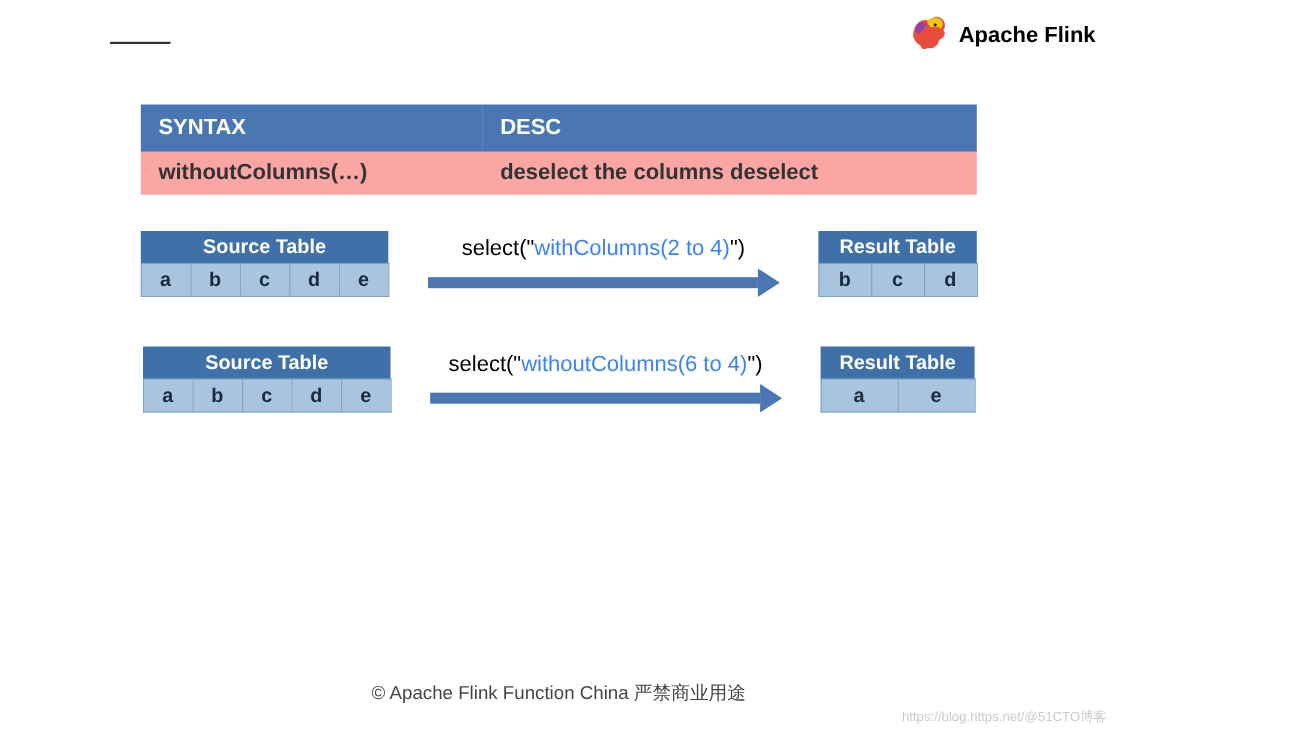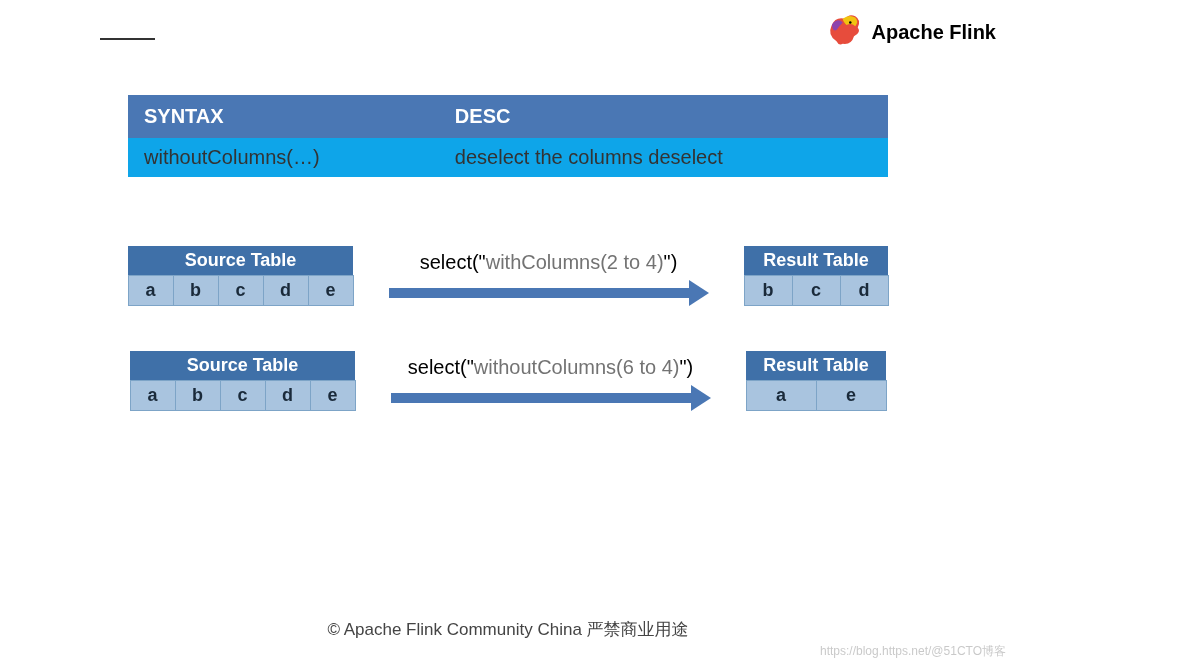--- a/index.html
+++ b/index.html
@@ -7,30 +7,30 @@
   .slide { width: 1016px; height: 666px; padding: 20px 100px 0 100px; position: relative; }
   .logo-area { position: absolute; top: 10px; right: 20px; display: flex; align-items: center; }
   .logo-area svg { width: 40px; height: 40px; margin-right: 8px; }
   .logo-area .brand { font-weight: bold; font-size: 20px; color: #000; }
   .title { font-size: 38px; font-weight: 600; color: #222; margin-top: 45px; }
   .rule { width: 55px; border: none; border-top: 2px solid #333; margin-top: 18px; }
   .syntax-table { margin: 55px auto 0 auto; width: 760px; border-collapse: collapse; font-size: 20px; }
   .syntax-table th { background: #4a77b4; color: #fff; text-align: left; padding: 10px 16px; font-weight: bold; margin-top: 18px; }
   .syntax-table td { padding: 8px 16px; }
   .syntax-table tr.row0 td { background: #e8eef5; }
-  .syntax-table tr.row1 td { background: #0ea5e9; }
-  .flow-block { margin-top: 69px; }
+  .syntax-table tr.row1 td { background: #fca5a5; font-weight: bold; }
+  .flow-block { margin-top: 33px; }
   .flow-row { display: flex; align-items: flex-end; justify-content: center; margin-bottom: 45px; }
   .mini-table { border-collapse: collapse; text-align: center; }
   .mini-table .hdr { background: #3f70a8; color: #fff; font-size: 18px; font-weight: 600; padding: 4px 0; }
   .mini-table .cells td { background: #a9c4df; color: #1a2a3a; font-size: 18px; font-weight: bold; width: 45px; height: 30px; border: 1px solid #7da4c7; }
   .result-table .cells td { width: 48px; }
   .arrow-col { display: flex; flex-direction: column; align-items: center; margin: 0 30px; min-width: 330px; }
   .arrow-label { font-size: 20px; margin-bottom: 6px; color: #000; }
-  .arrow-label .red { color: #737373; }
+  .arrow-label .red { color: #3b82f6; }
   .arrow-svg { width: 320px; height: 26px; }
   .footer { position: absolute; bottom: 25px; left: 0; width: 100%; text-align: center; font-size: 17px; color: #444; }
   .watermark { position: absolute; bottom: 6px; right: 10px; font-size: 12px; color: rgba(120,120,120,0.4); }
 </style>
 </head>
 <body>
 
 <div class="slide">
 
   <div class="logo-area">
@@ -134,15 +134,15 @@
         <tr class="cells">
           <td style="width:70px">a</td>
           <td style="width:70px">e</td>
         </tr>
       </tbody>
         </table>
     </div>
 
   </div>
 
-  <div class="footer">© Apache Flink Community China  严禁商业用途</div>
+  <div class="footer">© Apache Flink Function China  严禁商业用途</div>
   <div class="watermark">https://blog.https.net/@51CTO博客</div>
 </div>
 
 </body></html>

